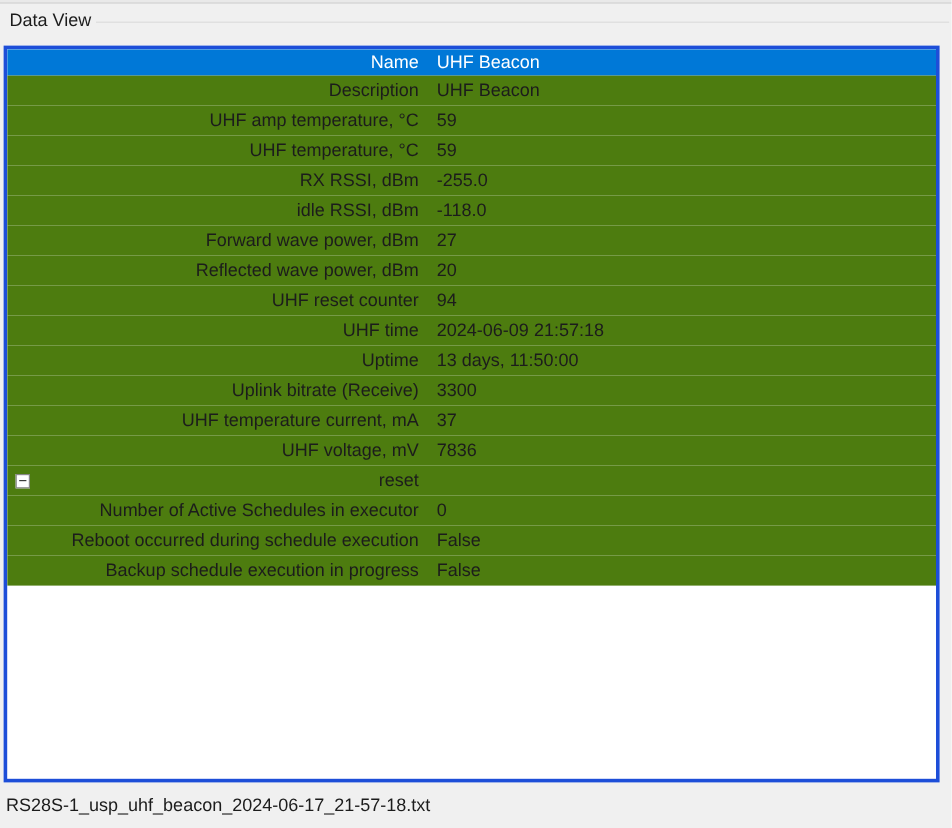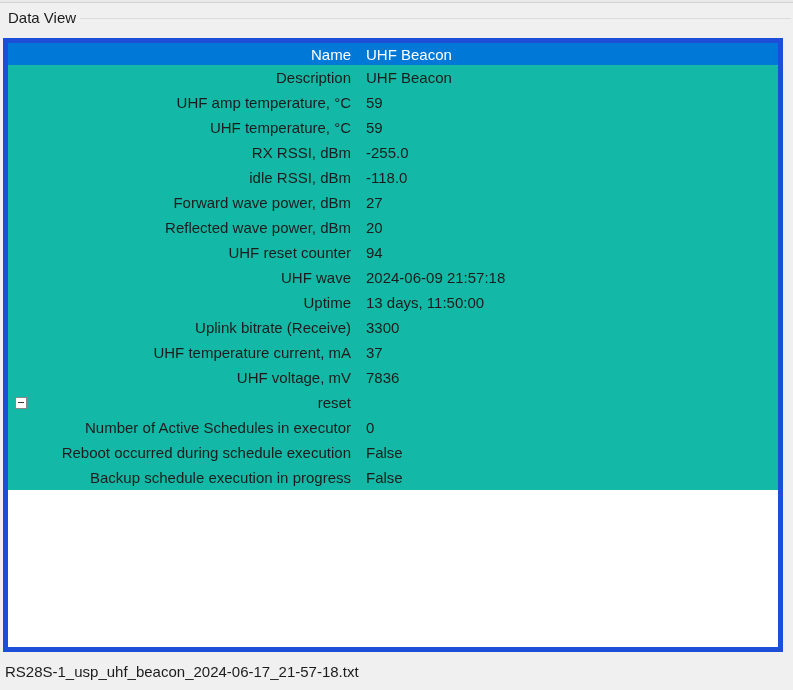--- a/index.html
+++ b/index.html
@@ -33,36 +33,36 @@
     top:15px;
     border-top:1px solid #dcdcdc;
   }
   .data-panel {
     position:absolute;
     left:3px;
     top:38px;
     width:780px;
     height:614px;
     background:#ffffff;
-    border:5px solid #1d4ed8;
+    border:3px solid #1d4ed8;
     overflow:hidden;
   }
   .header-row {
     height:22px;
     background:var(--selection,#0078d7);
     color:var(--selection-text,#ffffff);
     display:flex;
     align-items:center;
   }
   .row {
     height:25px;
     display:flex;
     align-items:center;
     position:relative;
-    background:#14b8a6;
+    background:#4d7c0f;
   }
   .cell-name {
     width:343px;
     text-align:right;
     white-space:nowrap;
     flex:none;
   }
   .cell-value {
     padding-left:15px;
     white-space:nowrap;
@@ -155,21 +155,21 @@
 
   <div class="row">
 
     <div class="cell-name">UHF reset counter</div>
     <div class="cell-value">94</div>
   </div>
 
 
   <div class="row">
 
-    <div class="cell-name">UHF wave</div>
+    <div class="cell-name">UHF time</div>
     <div class="cell-value">2024-06-09 21:57:18</div>
   </div>
 
   <div class="row">
 
     <div class="cell-name">Uptime</div>
     <div class="cell-value">13 days, 11:50:00</div>
   </div>
 
   <div class="row">

